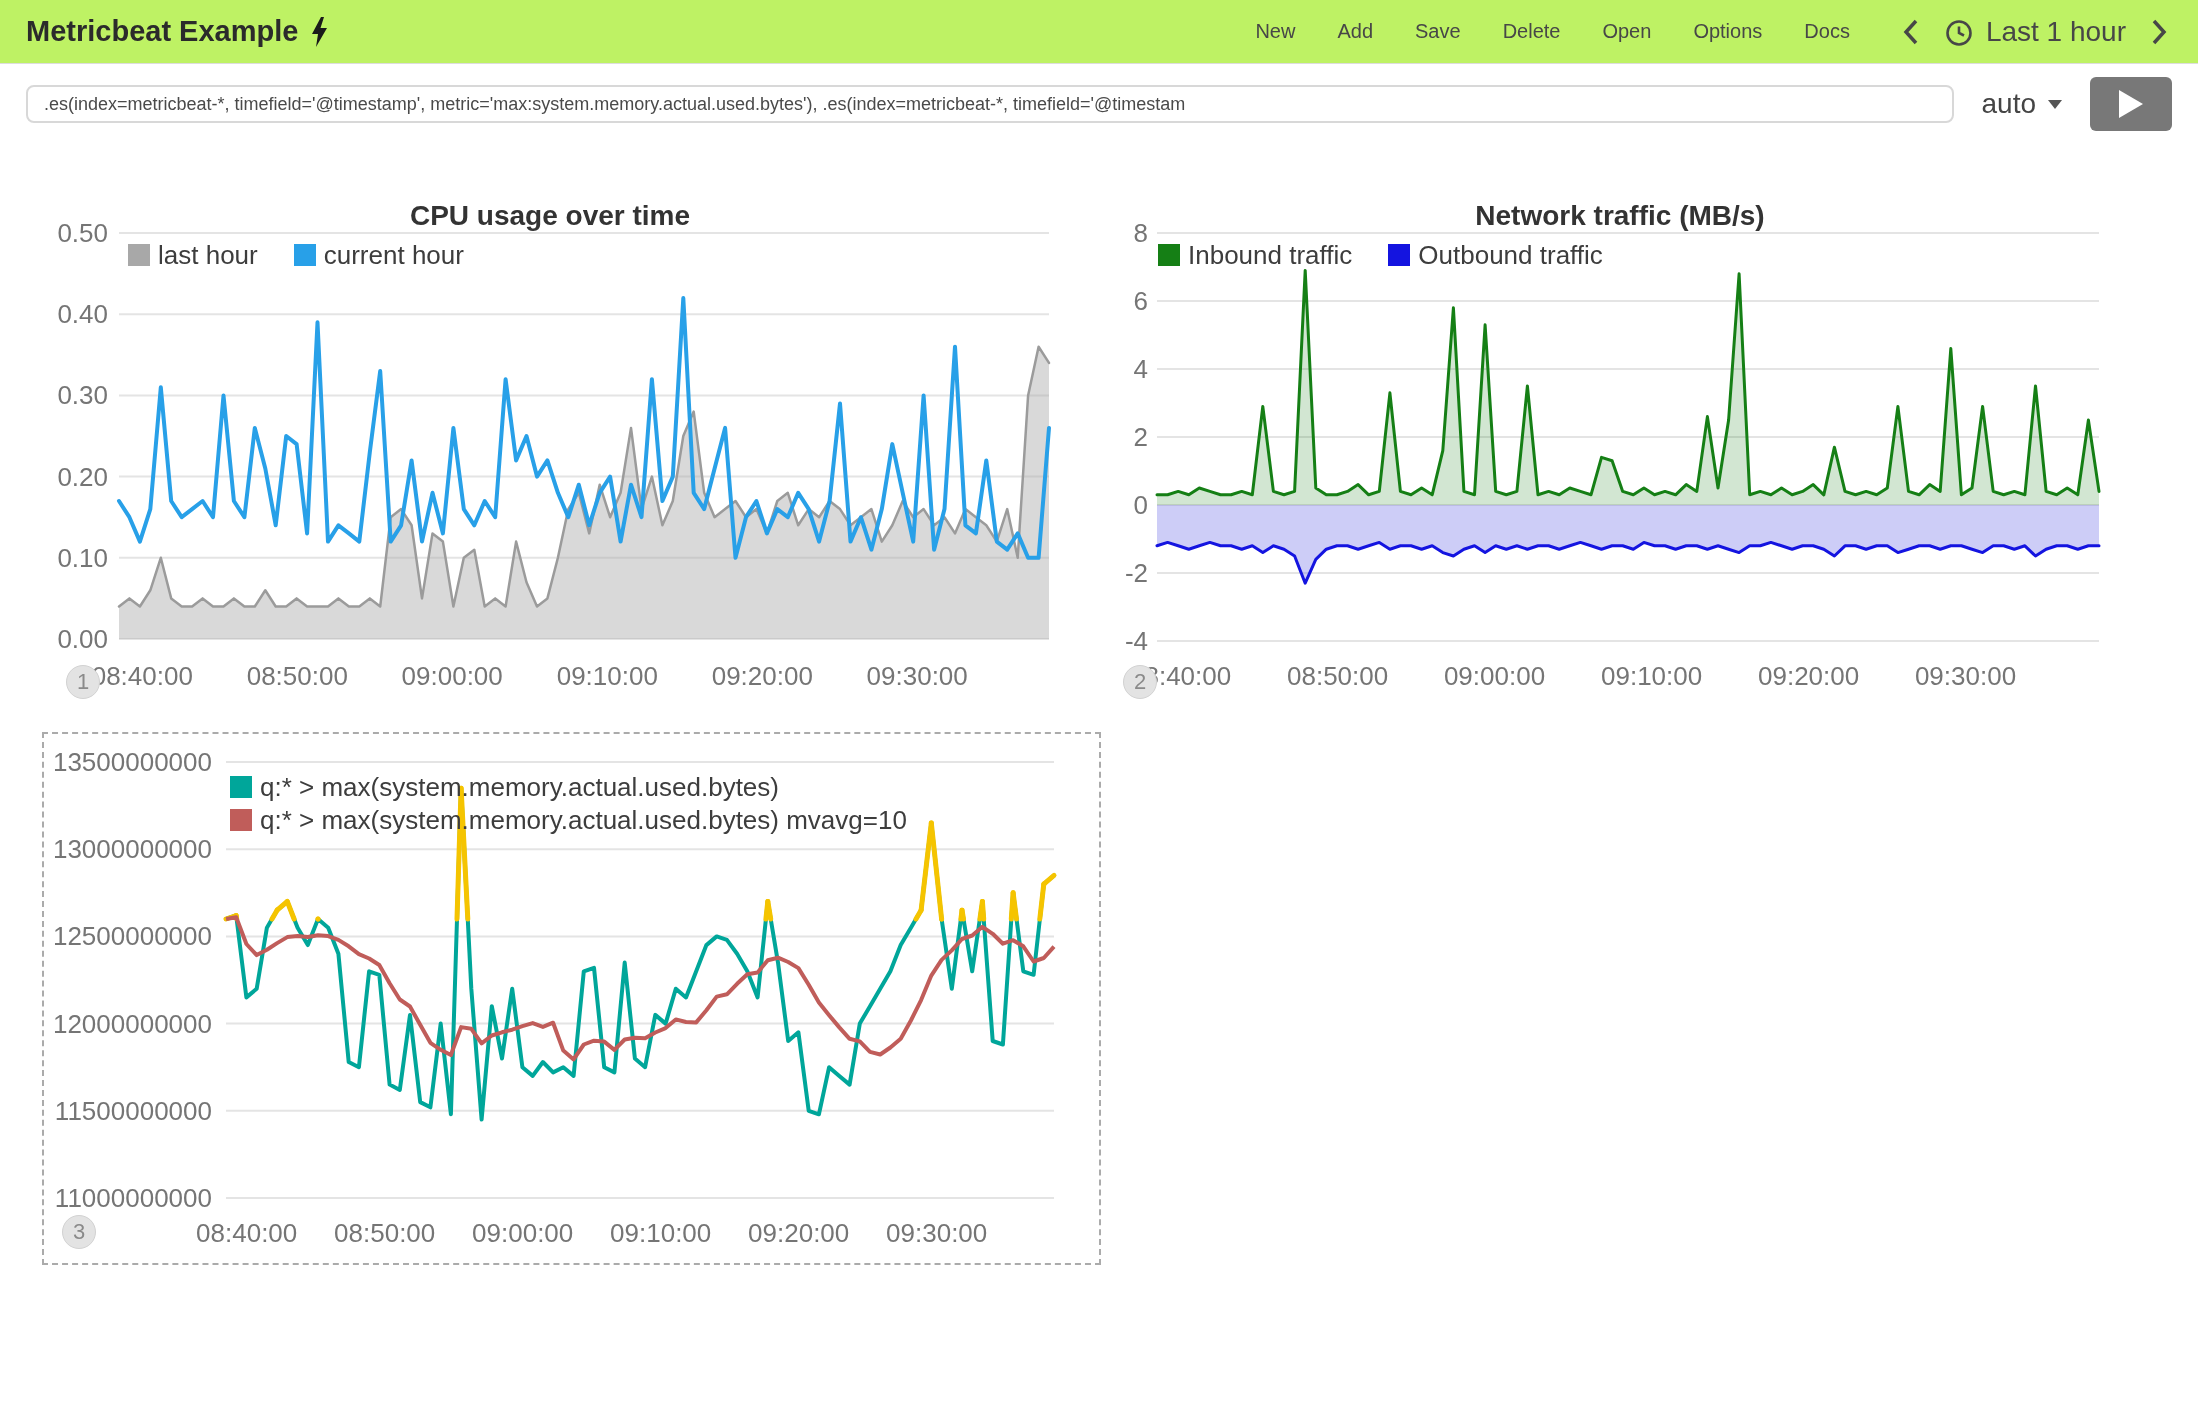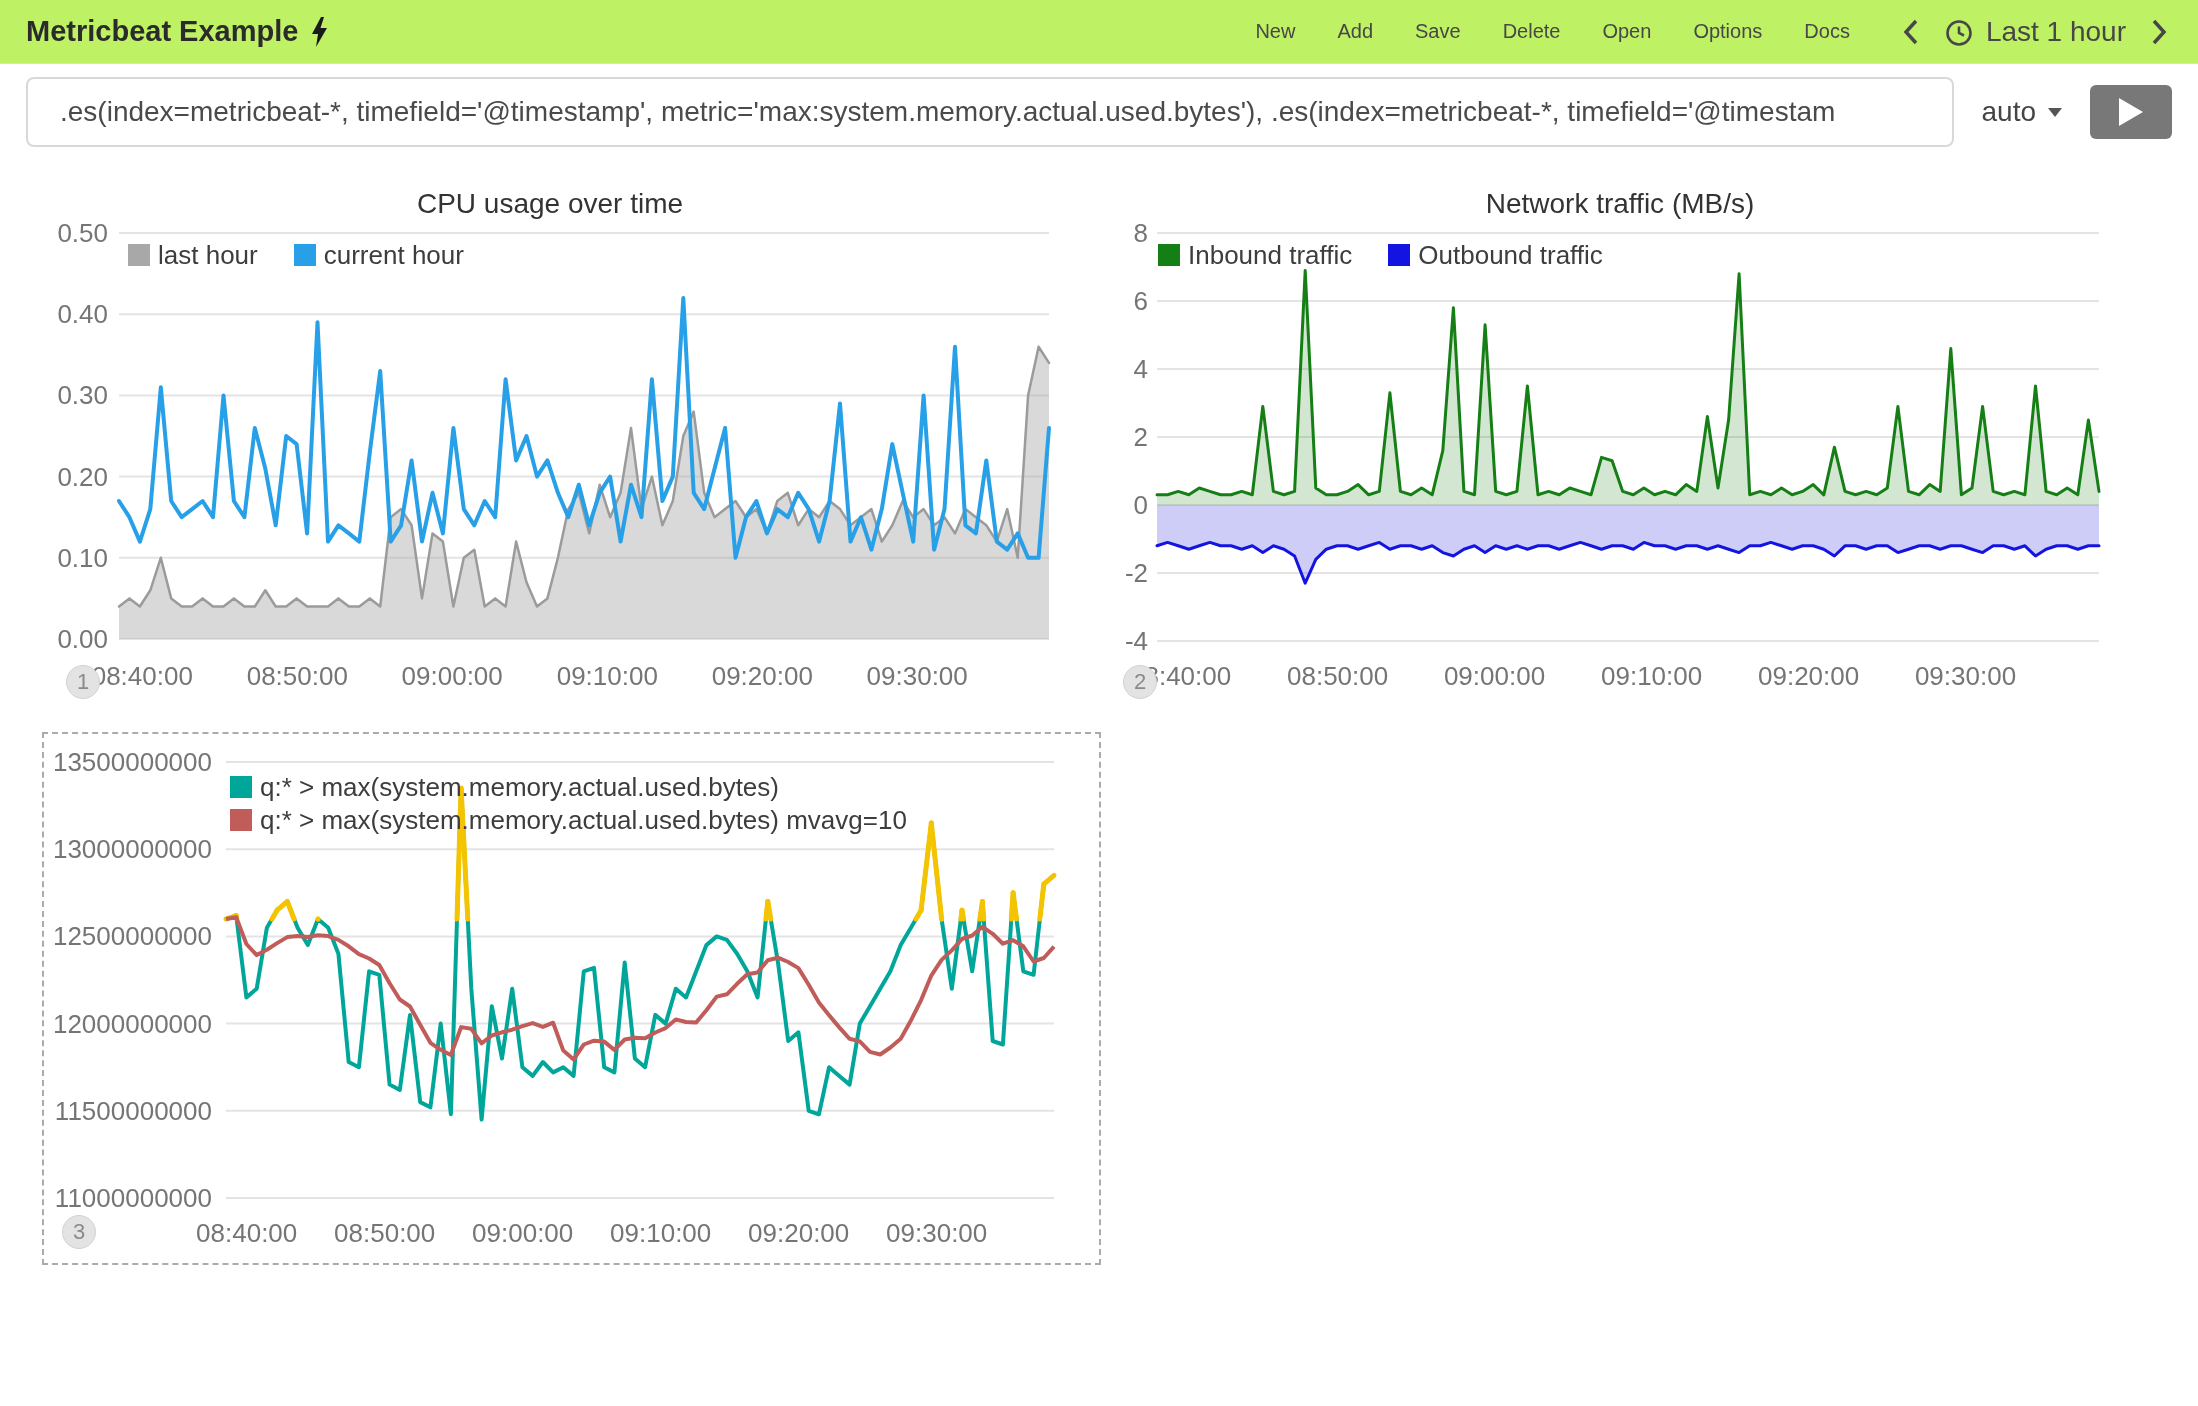--- a/index.html
+++ b/index.html
@@ -10,32 +10,32 @@
   .topbar{height:64px;background:#bef264;border-bottom:1px solid #ddd;display:flex;align-items:center;padding:0 26px}
   .app-title{display:flex;align-items:center;gap:12px;font-size:29px;font-weight:bold;color:#2b2b2b;white-space:nowrap}
   .topnav{margin-left:auto;display:flex;align-items:flex-start;gap:42px;font-size:20px;color:#474747}
   .nav-item{cursor:pointer;white-space:nowrap}
   .timegroup{display:flex;align-items:center;gap:20px;margin-left:48px}
   .chev{background:none;border:none;cursor:pointer;display:flex;align-items:center;padding:4px}
   .timepicker{display:flex;align-items:flex-end;gap:12px;font-size:28px;color:#474747;cursor:pointer;white-space:nowrap}
 
   
   .exprbar{display:flex;align-items:center;padding:13px 26px 0 26px;gap:18px}
-  .query-input{flex:1;height:70px;border:2px solid #d8d8d8;border-radius:8px;font-size:28px;color:#4a4a4a;
-    padding:0 32px;font-family:"Liberation Sans",sans-serif;outline:none;white-space:nowrap;overflow:hidden}
+  .query-input{flex:1;height:38px;border:2px solid #d8d8d8;border-radius:8px;font-size:18px;color:#4a4a4a;
+    padding:0 16px;font-family:"Liberation Sans",sans-serif;outline:none;white-space:nowrap;overflow:hidden}
   .interval{display:flex;align-items:center;gap:12px;font-size:28px;color:#454545;cursor:pointer;padding:0 10px}
   .play-btn{width:82px;height:54px;background:#787878;border:none;border-radius:6px;cursor:pointer;
     display:flex;align-items:center;justify-content:center}
 
   
   .panel{position:absolute}
   .panel-cpu{left:30px;top:180px;width:1040px;height:525px}
   .panel-net{left:1120px;top:180px;width:1000px;height:525px}
   .panel-mem{left:42px;top:732px;width:1059px;height:533px;border:2px dashed #ababab;background:#fff}
-  .chart-title{position:absolute;top:8px;left:0;right:0;text-align:center;font-size:28px;font-weight:normal;color:#333}
+  .chart-title{position:absolute;top:20px;left:0;right:0;text-align:center;font-size:28px;font-weight:bold;color:#333}
   .panel svg{position:absolute;display:block}
   #svg-0,#svg-1{left:0;top:35px}
   #svg-2{left:3px;top:13px}
   svg text{font-family:"Liberation Sans",sans-serif;font-size:26px;fill:#757575}
 
   .legend{position:absolute;z-index:3}
   .legend-row{display:flex;gap:36px}
   .legend-col{display:flex;flex-direction:column;gap:3px}
   .legend-cpu{left:98px;top:60px}
   .legend-net{left:38px;top:60px}

